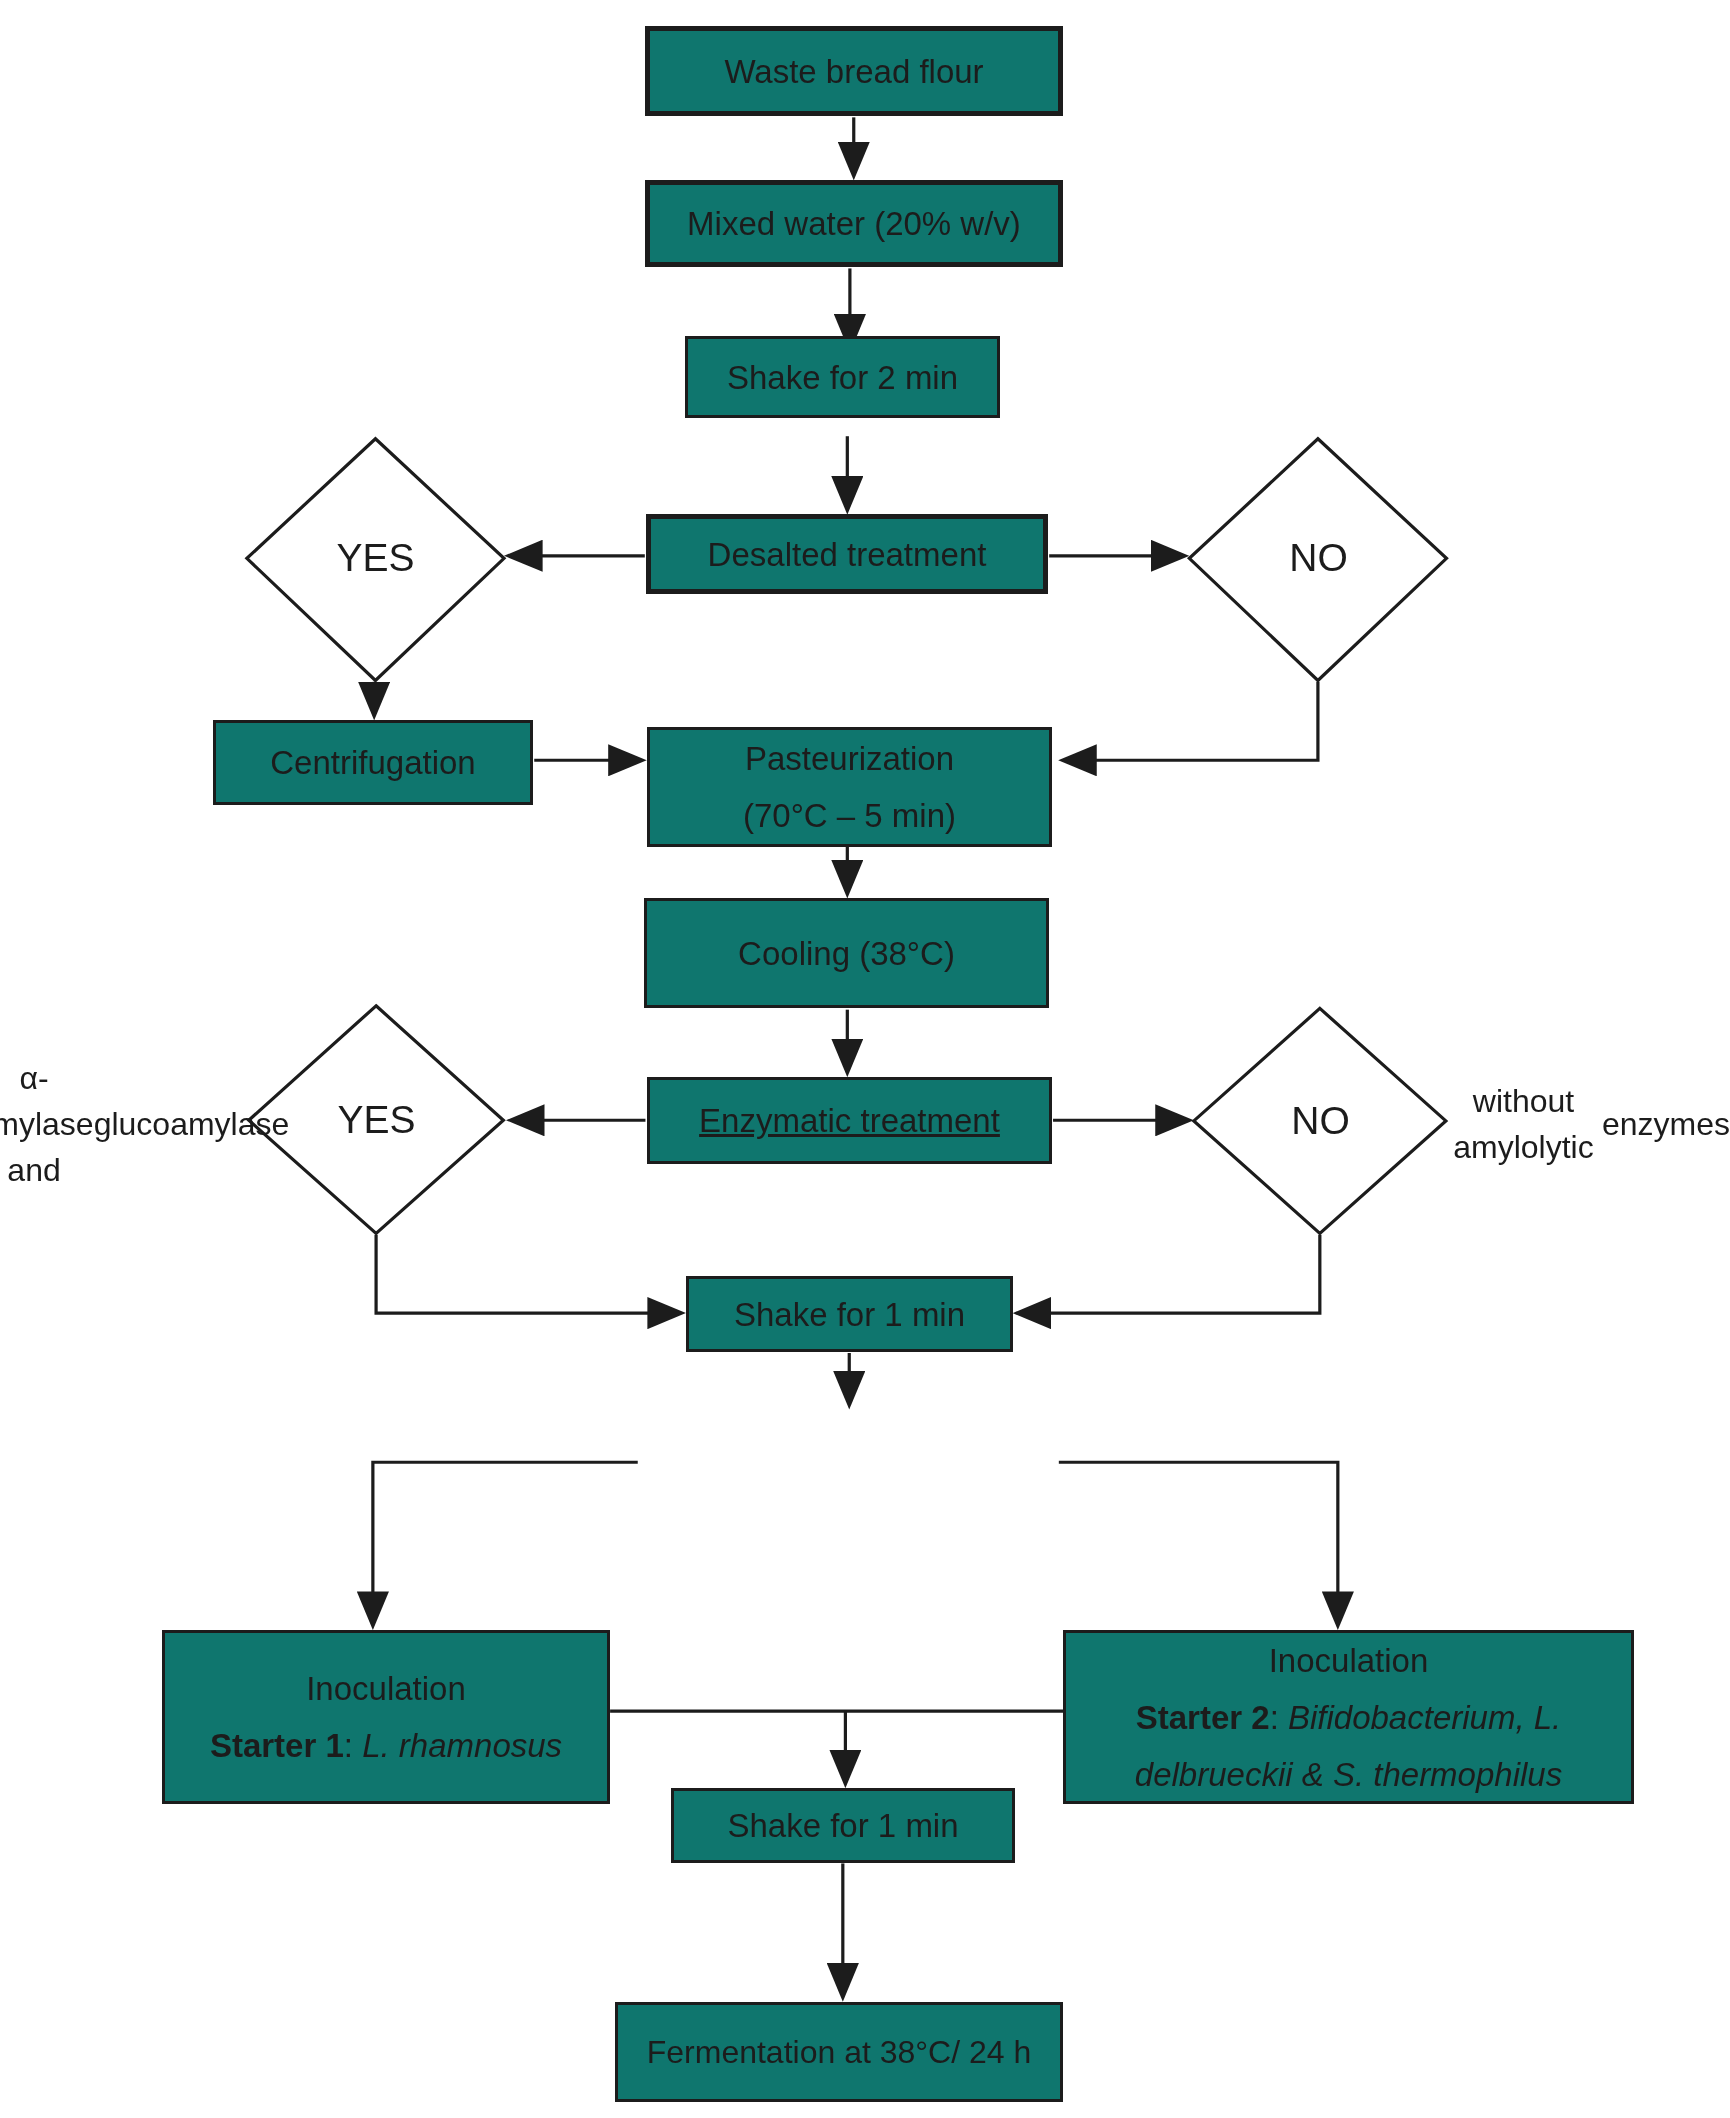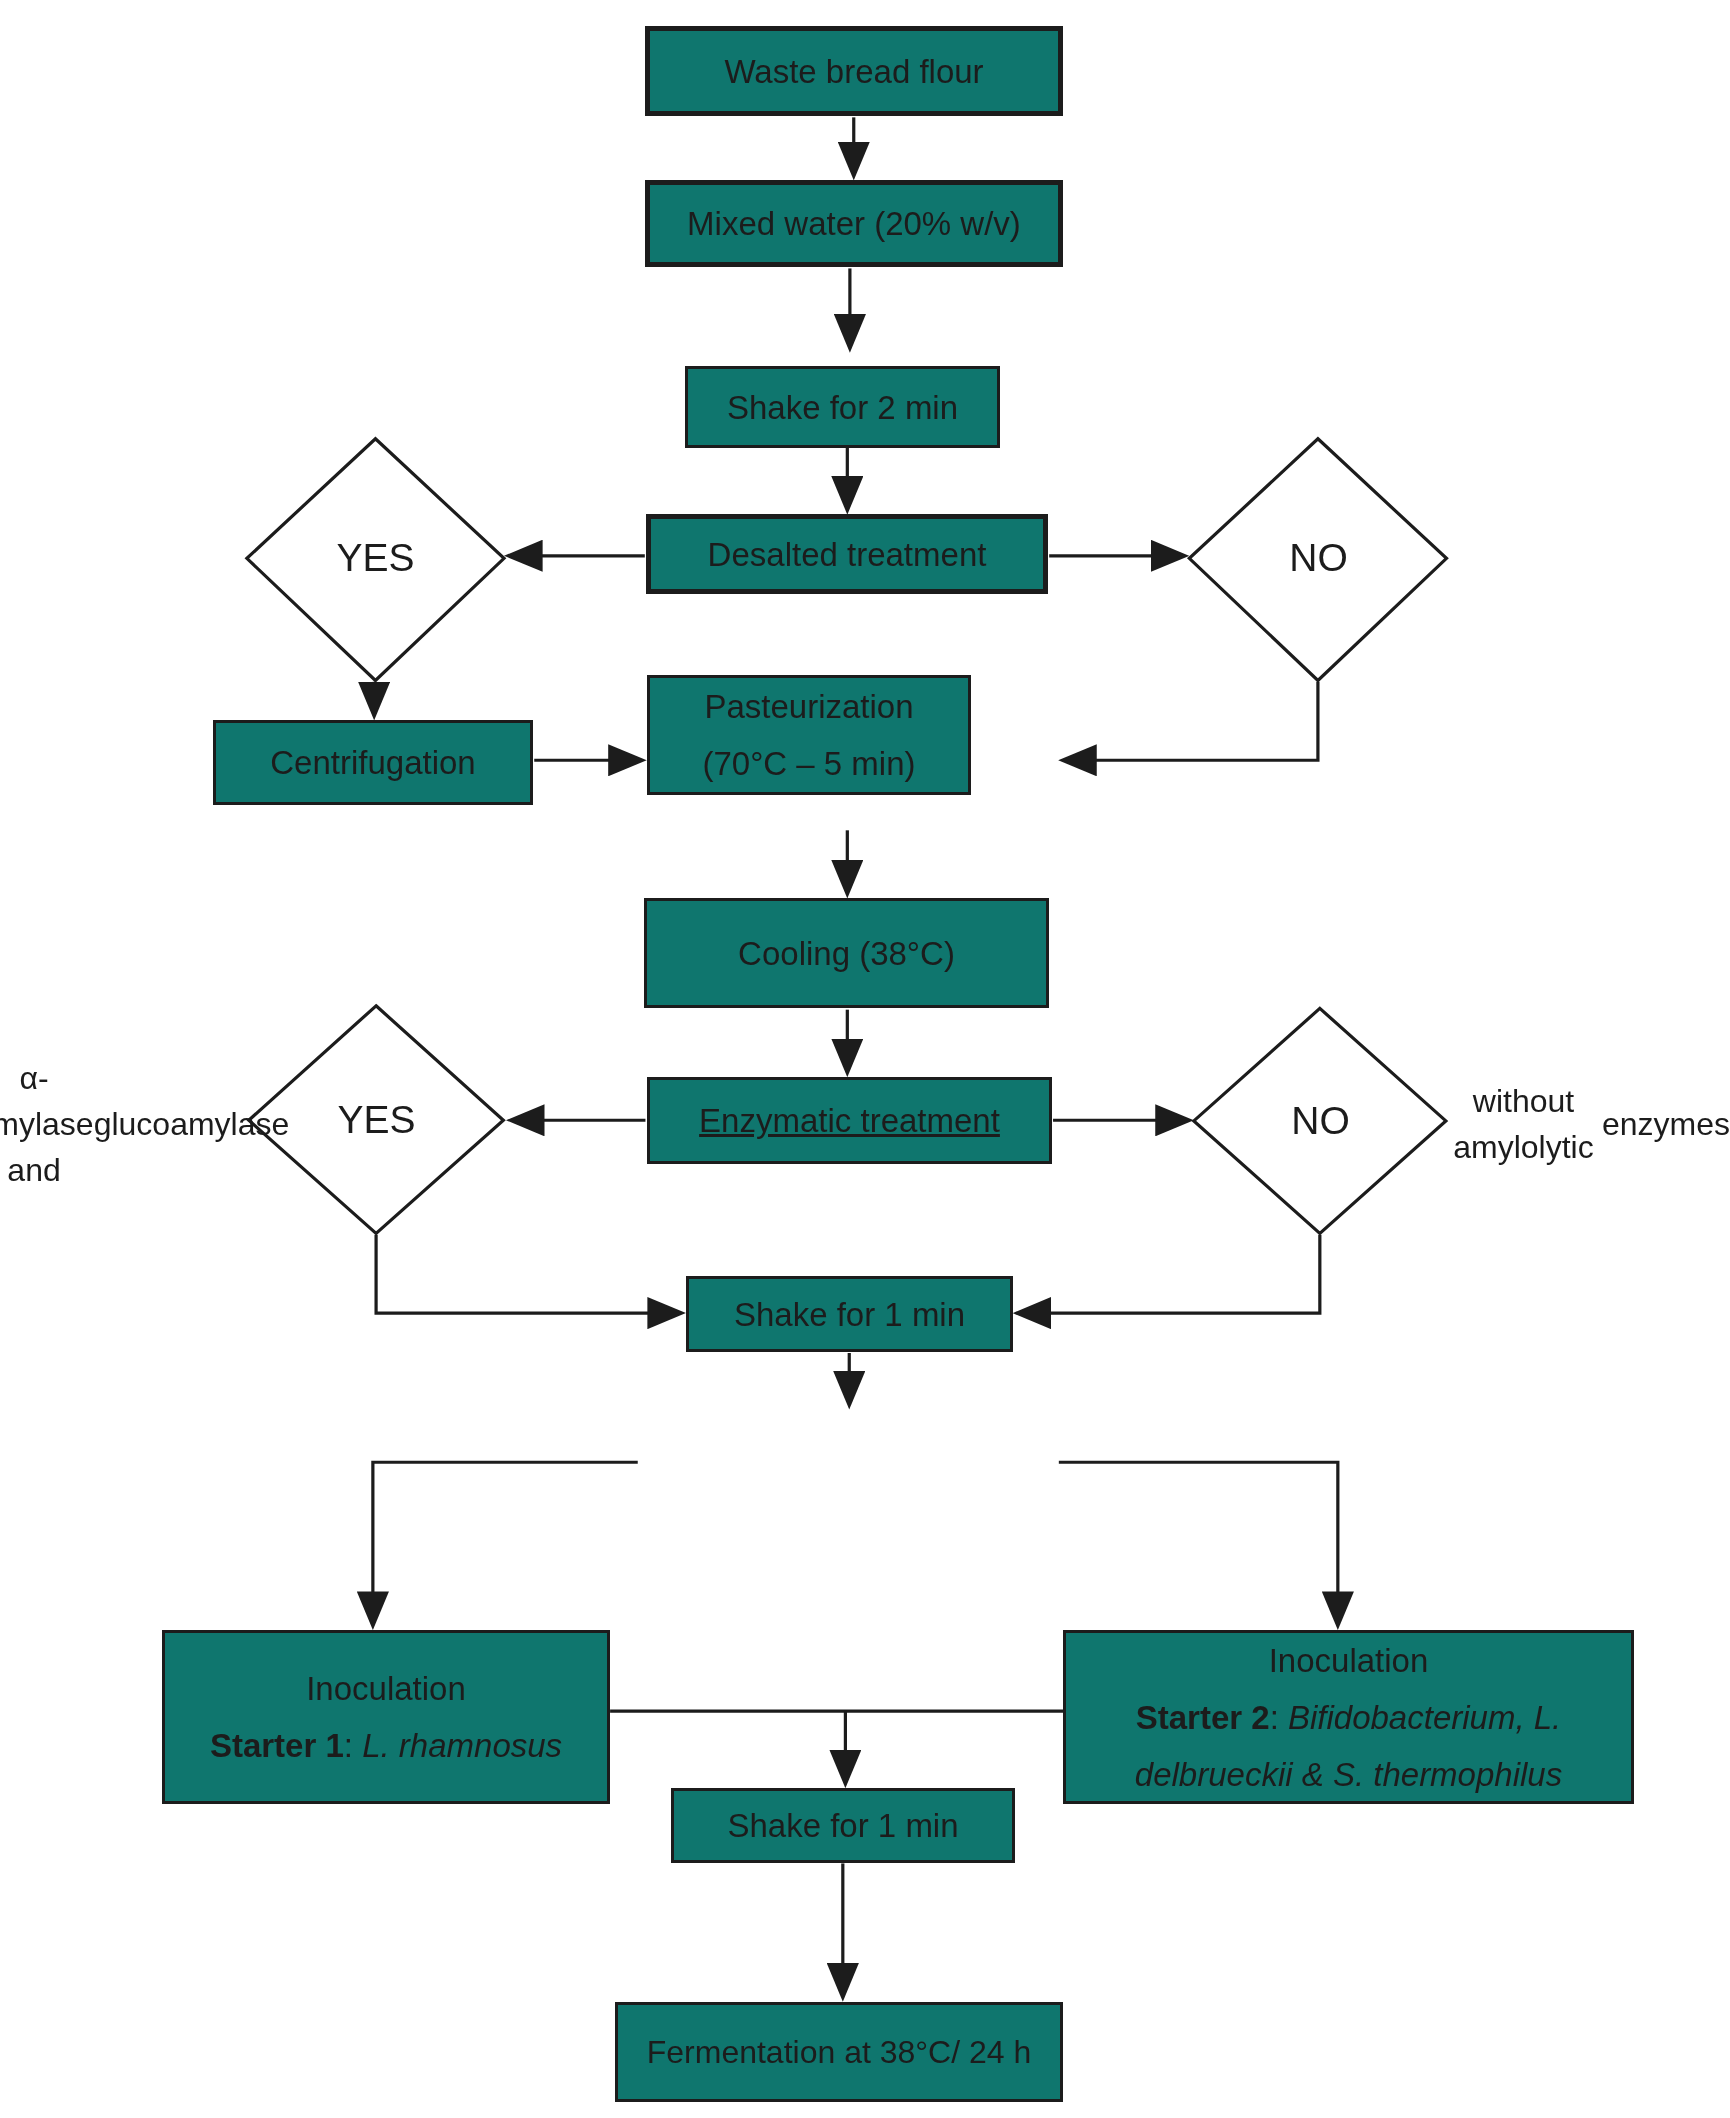--- a/index.html
+++ b/index.html
@@ -81,33 +81,33 @@
   </svg>
 
   <div class="flow-node" style="left:645px; top:26px; width:418px; height:90px; border-width:5.1px;">
     <span class="ln">Waste bread flour</span>
   </div>
 
   <div class="flow-node" style="left:645px; top:180px; width:418px; height:87px; border-width:5.1px;">
     <span class="ln">Mixed water (20% w/v)</span>
   </div>
 
-  <div class="flow-node" style="left:685px; top:366px; width:315px; height:82px;">
+  <div class="flow-node" style="left:685px; top:336px; width:315px; height:82px;">
     <span class="ln">Shake for 2 min</span>
   </div>
 
   <div class="flow-node" style="left:213px; top:720px; width:320px; height:85px;">
     <span class="ln">Centrifugation</span>
   </div>
 
   <div class="flow-node" style="left:646px; top:514px; width:402px; height:80px; border-width:5.1px;">
     <span class="ln">Desalted treatment</span>
   </div>
 
-  <div class="flow-node" style="left:647px; top:675px; width:324px; height:120px;text-align:center;">
+  <div class="flow-node" style="left:647px; top:727px; width:405px; height:120px;text-align:center;">
     <span class="ln">Pasteurization</span>
     <span class="ln">(70°C – 5 min)</span>
   </div>
 
   <div class="flow-node" style="left:644px; top:898px; width:405px; height:110px;">
     <span class="ln">Cooling (38°C)</span>
   </div>
 
   <div class="flow-node" style="left:647px; top:1077px; width:405px; height:87px;text-decoration:underline;">
     <span class="ln">Enzymatic treatment</span>

